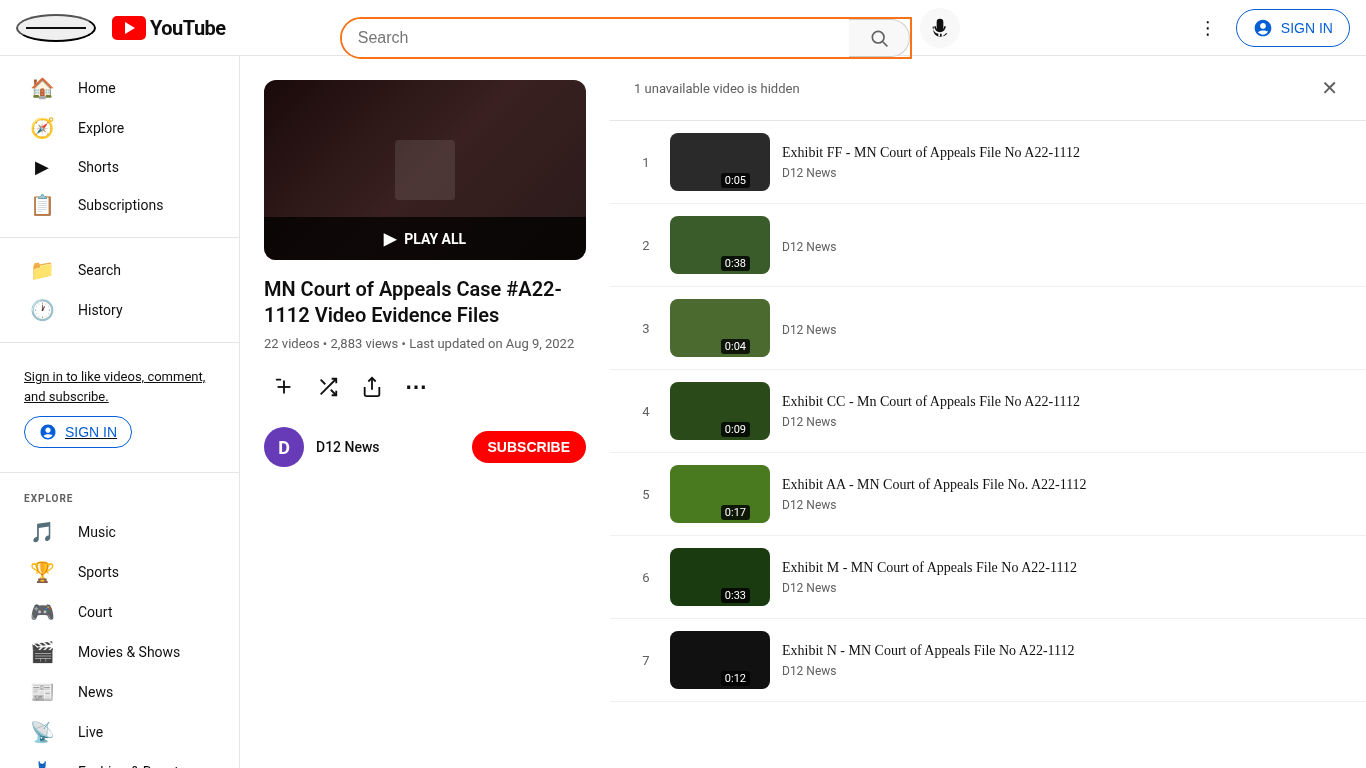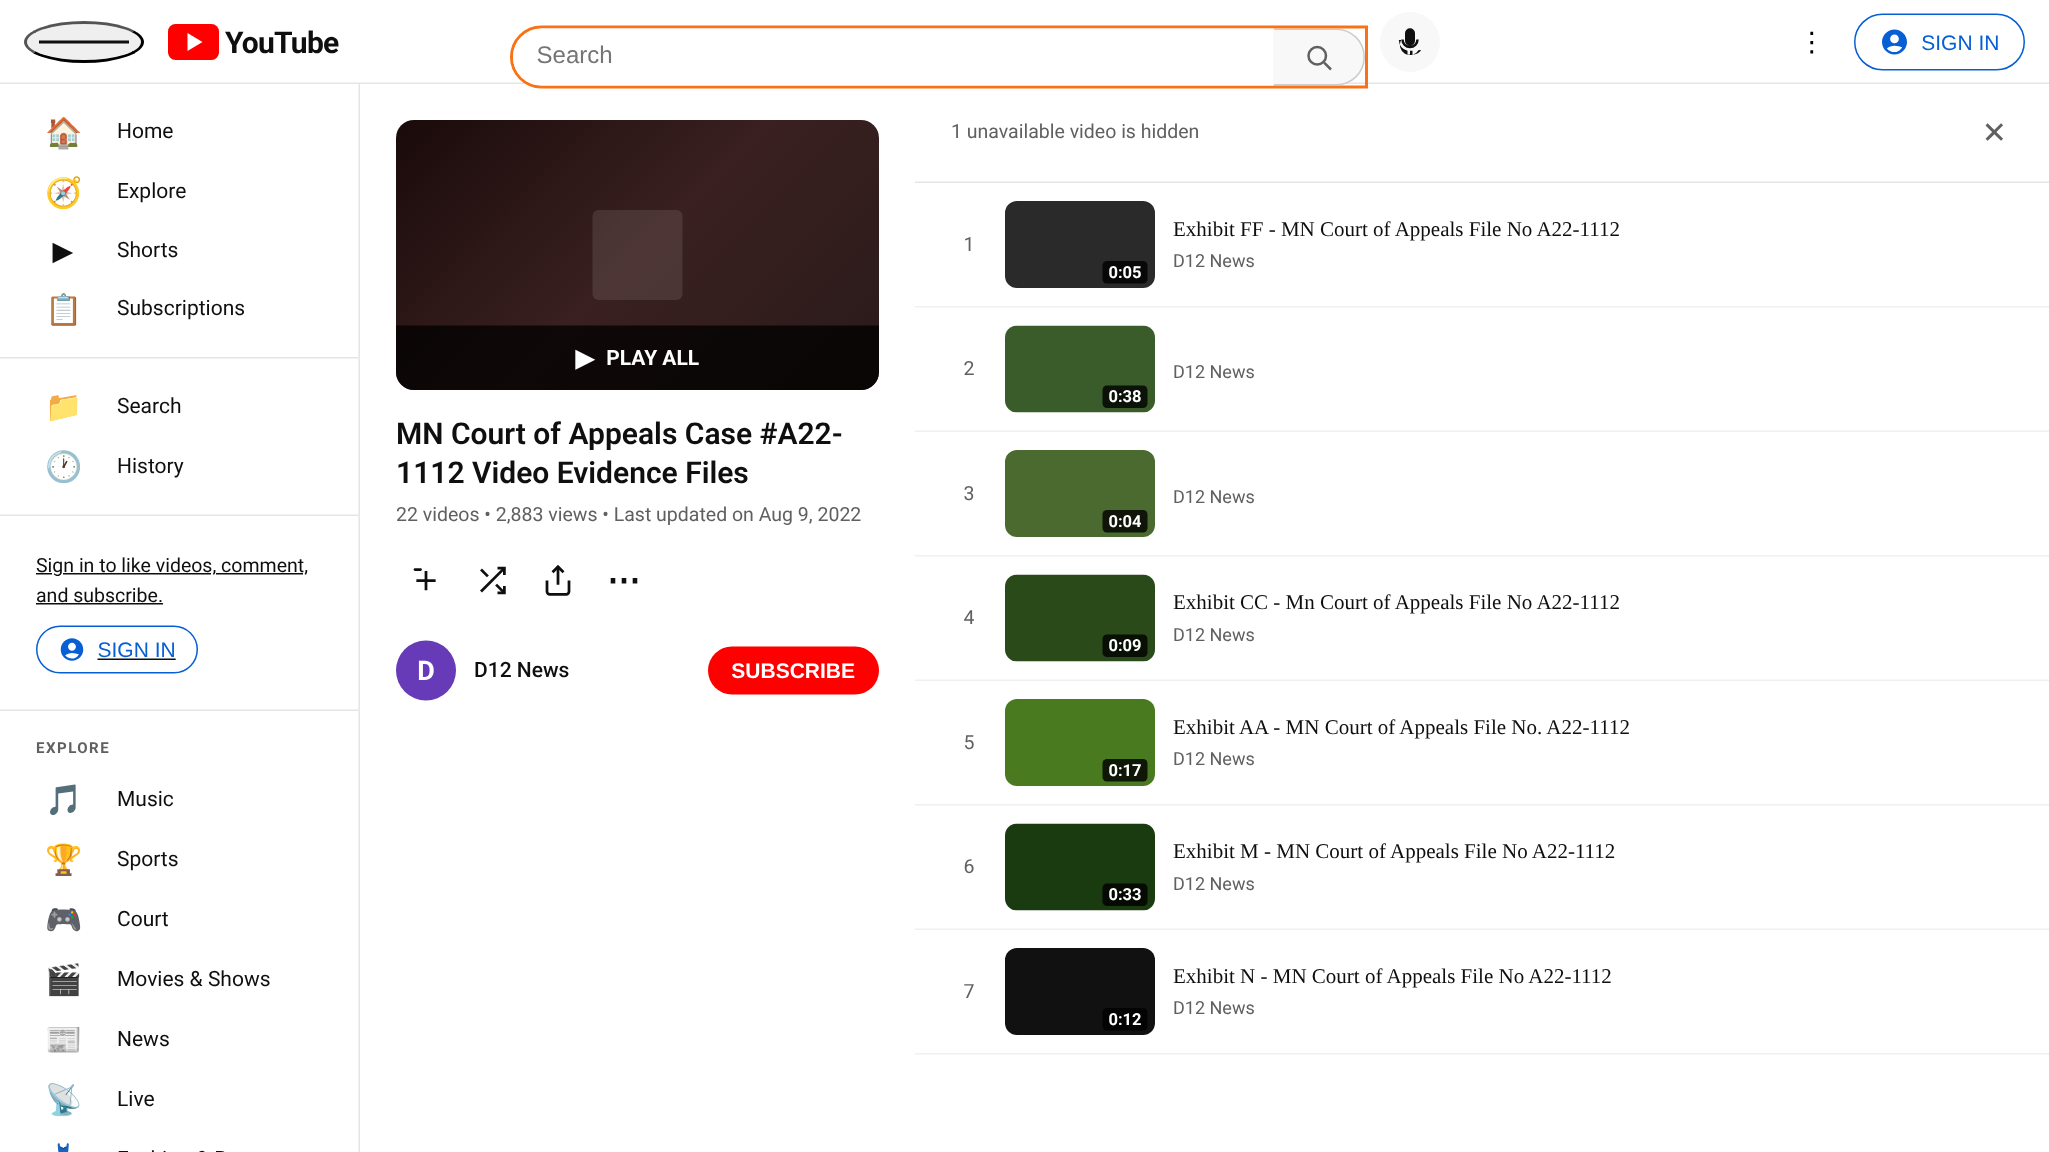--- a/index.html
+++ b/index.html
@@ -62,21 +62,21 @@
     
     .video-list-panel { flex: 1; overflow-y: auto; padding: 0; }
     .unavailable-bar { display: flex; align-items: center; justify-content: space-between; padding: 16px 24px; font-size: 13px; color: #606060; border-bottom: 1px solid #e5e5e5; background: #fff; position: sticky; top: 0; z-index: 10; }
     .close-bar-btn { background: none; border: none; cursor: pointer; font-size: 20px; color: #606060; padding: 4px; }
 
     .video-list { padding: 0; }
     .video-item { display: flex; align-items: center; padding: 12px 24px; gap: 12px; border-bottom: 1px solid #f0f0f0; cursor: pointer; }
     .video-number { width: 24px; text-align: center; font-size: 13px; color: #606060; flex-shrink: 0; }
     .video-thumb { position: relative; flex-shrink: 0; border-radius: 8px; overflow: hidden; width: 100px; height: 58px; }
     .thumb-placeholder { width: 100%; height: 100%; display: flex; align-items: center; justify-content: center; }
-    .video-duration { position: absolute; bottom: 3px; right: 5px; background: rgba(0,0,0,0.8); color: white; font-size: 11px; padding: 1px 4px; border-radius: 3px; font-weight: 700; text-align: center; }
+    .video-duration { position: absolute; bottom: 3px; right: 20px; background: rgba(0,0,0,0.8); color: white; font-size: 11px; padding: 1px 4px; border-radius: 3px; font-weight: 400; text-align: center; }
     .video-info { flex: 1; min-width: 0; }
     .video-title { font-size: 14px; font-weight: 500; line-height: 1.3; overflow: hidden; display: -webkit-box; font-family: Liberation Serif, serif; -webkit-line-clamp: 2; -webkit-box-orient: vertical; }
     .video-channel { font-size: 12px; color: #606060; margin-top: 4px; }
 
     
     .thumb-dark { background: #2a2a2a; }
     .thumb-green1 { background: #3a5c2a; }
     .thumb-green2 { background: #4a6a30; }
     .thumb-green3 { background: #2a4a1a; }
     .thumb-green4 { background: #4a7a20; }

